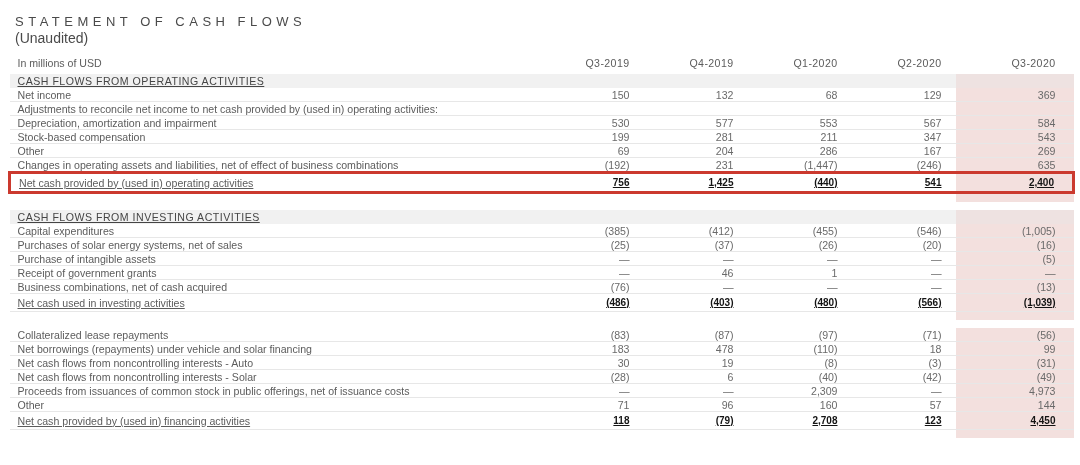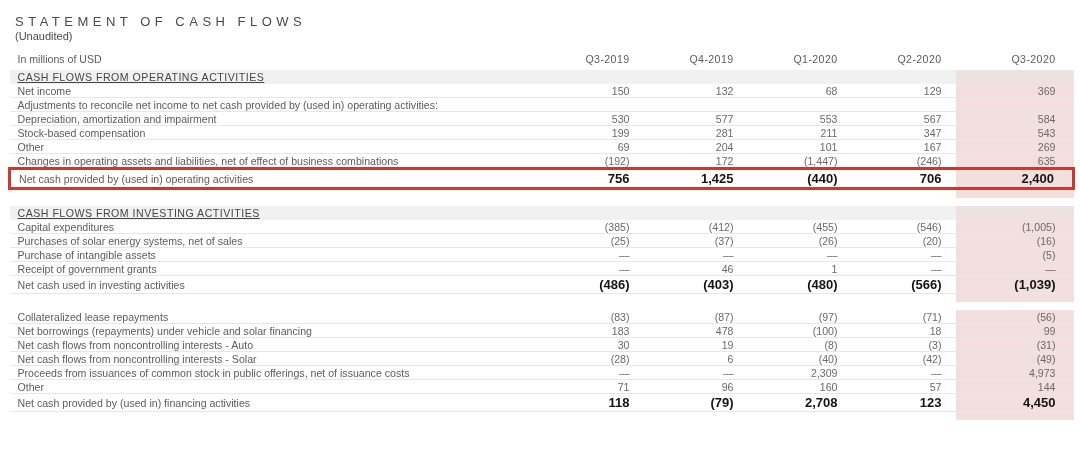--- a/index.html
+++ b/index.html
@@ -7,21 +7,21 @@
     width:1080px; height:465px; overflow:hidden; background:#ffffff;
     font-family:"Liberation Sans","DejaVu Sans",sans-serif;
     -webkit-font-smoothing:antialiased;
   }
   .page { box-sizing:border-box; width:1080px; padding:12px 15px 0 8px; }
 
   .title {
     font-size:13px; font-weight:400; letter-spacing:4.5px;
     color:#4a4a4a; margin:2px 0 1px 7px;
   }
-  .subtitle { font-size:11px; color:#4a4a4a; margin:0 0 9px 7px; }
+  .subtitle { font-size:14px; color:#4a4a4a; margin:0 0 9px 7px; }
 
   table.cf { width:1064px; border-collapse:collapse; table-layout:fixed; }
   col.c-label { width:530px; }
   col.c-num   { width:104px; }
   col.c-last  { width:118px; }
 
   td {
     font-size:10.6px; color:#5c5c5c; padding:0; height:13px;
     white-space:nowrap; vertical-align:middle; overflow:visible;
   }
@@ -32,22 +32,22 @@
   tr.colhead td { height:15px; padding-bottom:4px; color:#5c5c5c; letter-spacing:0.4px; }
   tr.colhead td.label { letter-spacing:0; }
 
   tr.band td { background:var(--band); color:#454545; height:14px; }
   tr.band td.last { background:var(--bandpink); }
   td.band-label { letter-spacing:0.5px;text-decoration:underline; }
 
   tr.data td { border-bottom:1px solid var(--rule); }
   tr.data td.last { background:var(--highlight); }
 
-  tr.total td { height:17px; }
-  tr.total td.num { font-weight:700; color:#141414; font-size:13px; }
+  tr.total td { height:17px;text-decoration:underline; }
+  tr.total td.num { font-weight:700; color:#141414; font-size:10px; }
 
   tr.boxed td { border-top:3px solid var(--callout); border-bottom:3px solid var(--callout); }
   tr.boxed td:first-child { border-left:3px solid var(--callout); }
   tr.boxed td:last-child  { border-right:3px solid var(--callout); }
 
   tr.tail td { height:8px; border-bottom:none; }
   tr.tail td.last { background:var(--highlight); }
   tr.gap td { height:8px; border-bottom:none; }
 </style>
 </head>
@@ -112,38 +112,38 @@
           <td class="num">199</td>
           <td class="num">281</td>
           <td class="num">211</td>
           <td class="num">347</td>
           <td class="num last">543</td>
         </tr>
         <tr class="data">
           <td class="label">Other</td>
           <td class="num">69</td>
           <td class="num">204</td>
-          <td class="num">101</td>
+          <td class="num">286</td>
           <td class="num">167</td>
           <td class="num last">269</td>
         </tr>
         <tr class="data">
           <td class="label">Changes in operating assets and liabilities, net of effect of business combinations</td>
           <td class="num">(192)</td>
-          <td class="num">172</td>
+          <td class="num">231</td>
           <td class="num">(1,447)</td>
           <td class="num">(246)</td>
           <td class="num last">635</td>
         </tr>
         <tr class="data total boxed">
           <td class="label">Net cash provided by (used in) operating activities</td>
           <td class="num">756</td>
           <td class="num">1,425</td>
           <td class="num">(440)</td>
-          <td class="num">706</td>
+          <td class="num">541</td>
           <td class="num last">2,400</td>
         </tr>
         <tr class="tail">
           <td></td>
           <td></td>
           <td></td>
           <td></td>
           <td></td>
           <td class="last"></td>
         </tr>
@@ -187,20 +187,28 @@
           <td class="num">—</td>
           <td class="num last">(5)</td>
         </tr>
         <tr class="data">
           <td class="label">Receipt of government grants</td>
           <td class="num">—</td>
           <td class="num">46</td>
           <td class="num">1</td>
           <td class="num">—</td>
           <td class="num last">—</td>
+        </tr>
+        <tr class="data">
+          <td class="label">Business combinations, net of cash acquired</td>
+          <td class="num">(76)</td>
+          <td class="num">—</td>
+          <td class="num">—</td>
+          <td class="num">—</td>
+          <td class="num last">(13)</td>
         </tr>
         <tr class="data total">
           <td class="label">Net cash used in investing activities</td>
           <td class="num">(486)</td>
           <td class="num">(403)</td>
           <td class="num">(480)</td>
           <td class="num">(566)</td>
           <td class="num last">(1,039)</td>
         </tr>
         <tr class="tail">
@@ -224,21 +232,21 @@
           <td class="num">(83)</td>
           <td class="num">(87)</td>
           <td class="num">(97)</td>
           <td class="num">(71)</td>
           <td class="num last">(56)</td>
         </tr>
         <tr class="data">
           <td class="label">Net borrowings (repayments) under vehicle and solar financing</td>
           <td class="num">183</td>
           <td class="num">478</td>
-          <td class="num">(100)</td>
+          <td class="num">(110)</td>
           <td class="num">18</td>
           <td class="num last">99</td>
         </tr>
         <tr class="data">
           <td class="label">Net cash flows from noncontrolling interests - Auto</td>
           <td class="num">30</td>
           <td class="num">19</td>
           <td class="num">(8)</td>
           <td class="num">(3)</td>
           <td class="num last">(31)</td>

